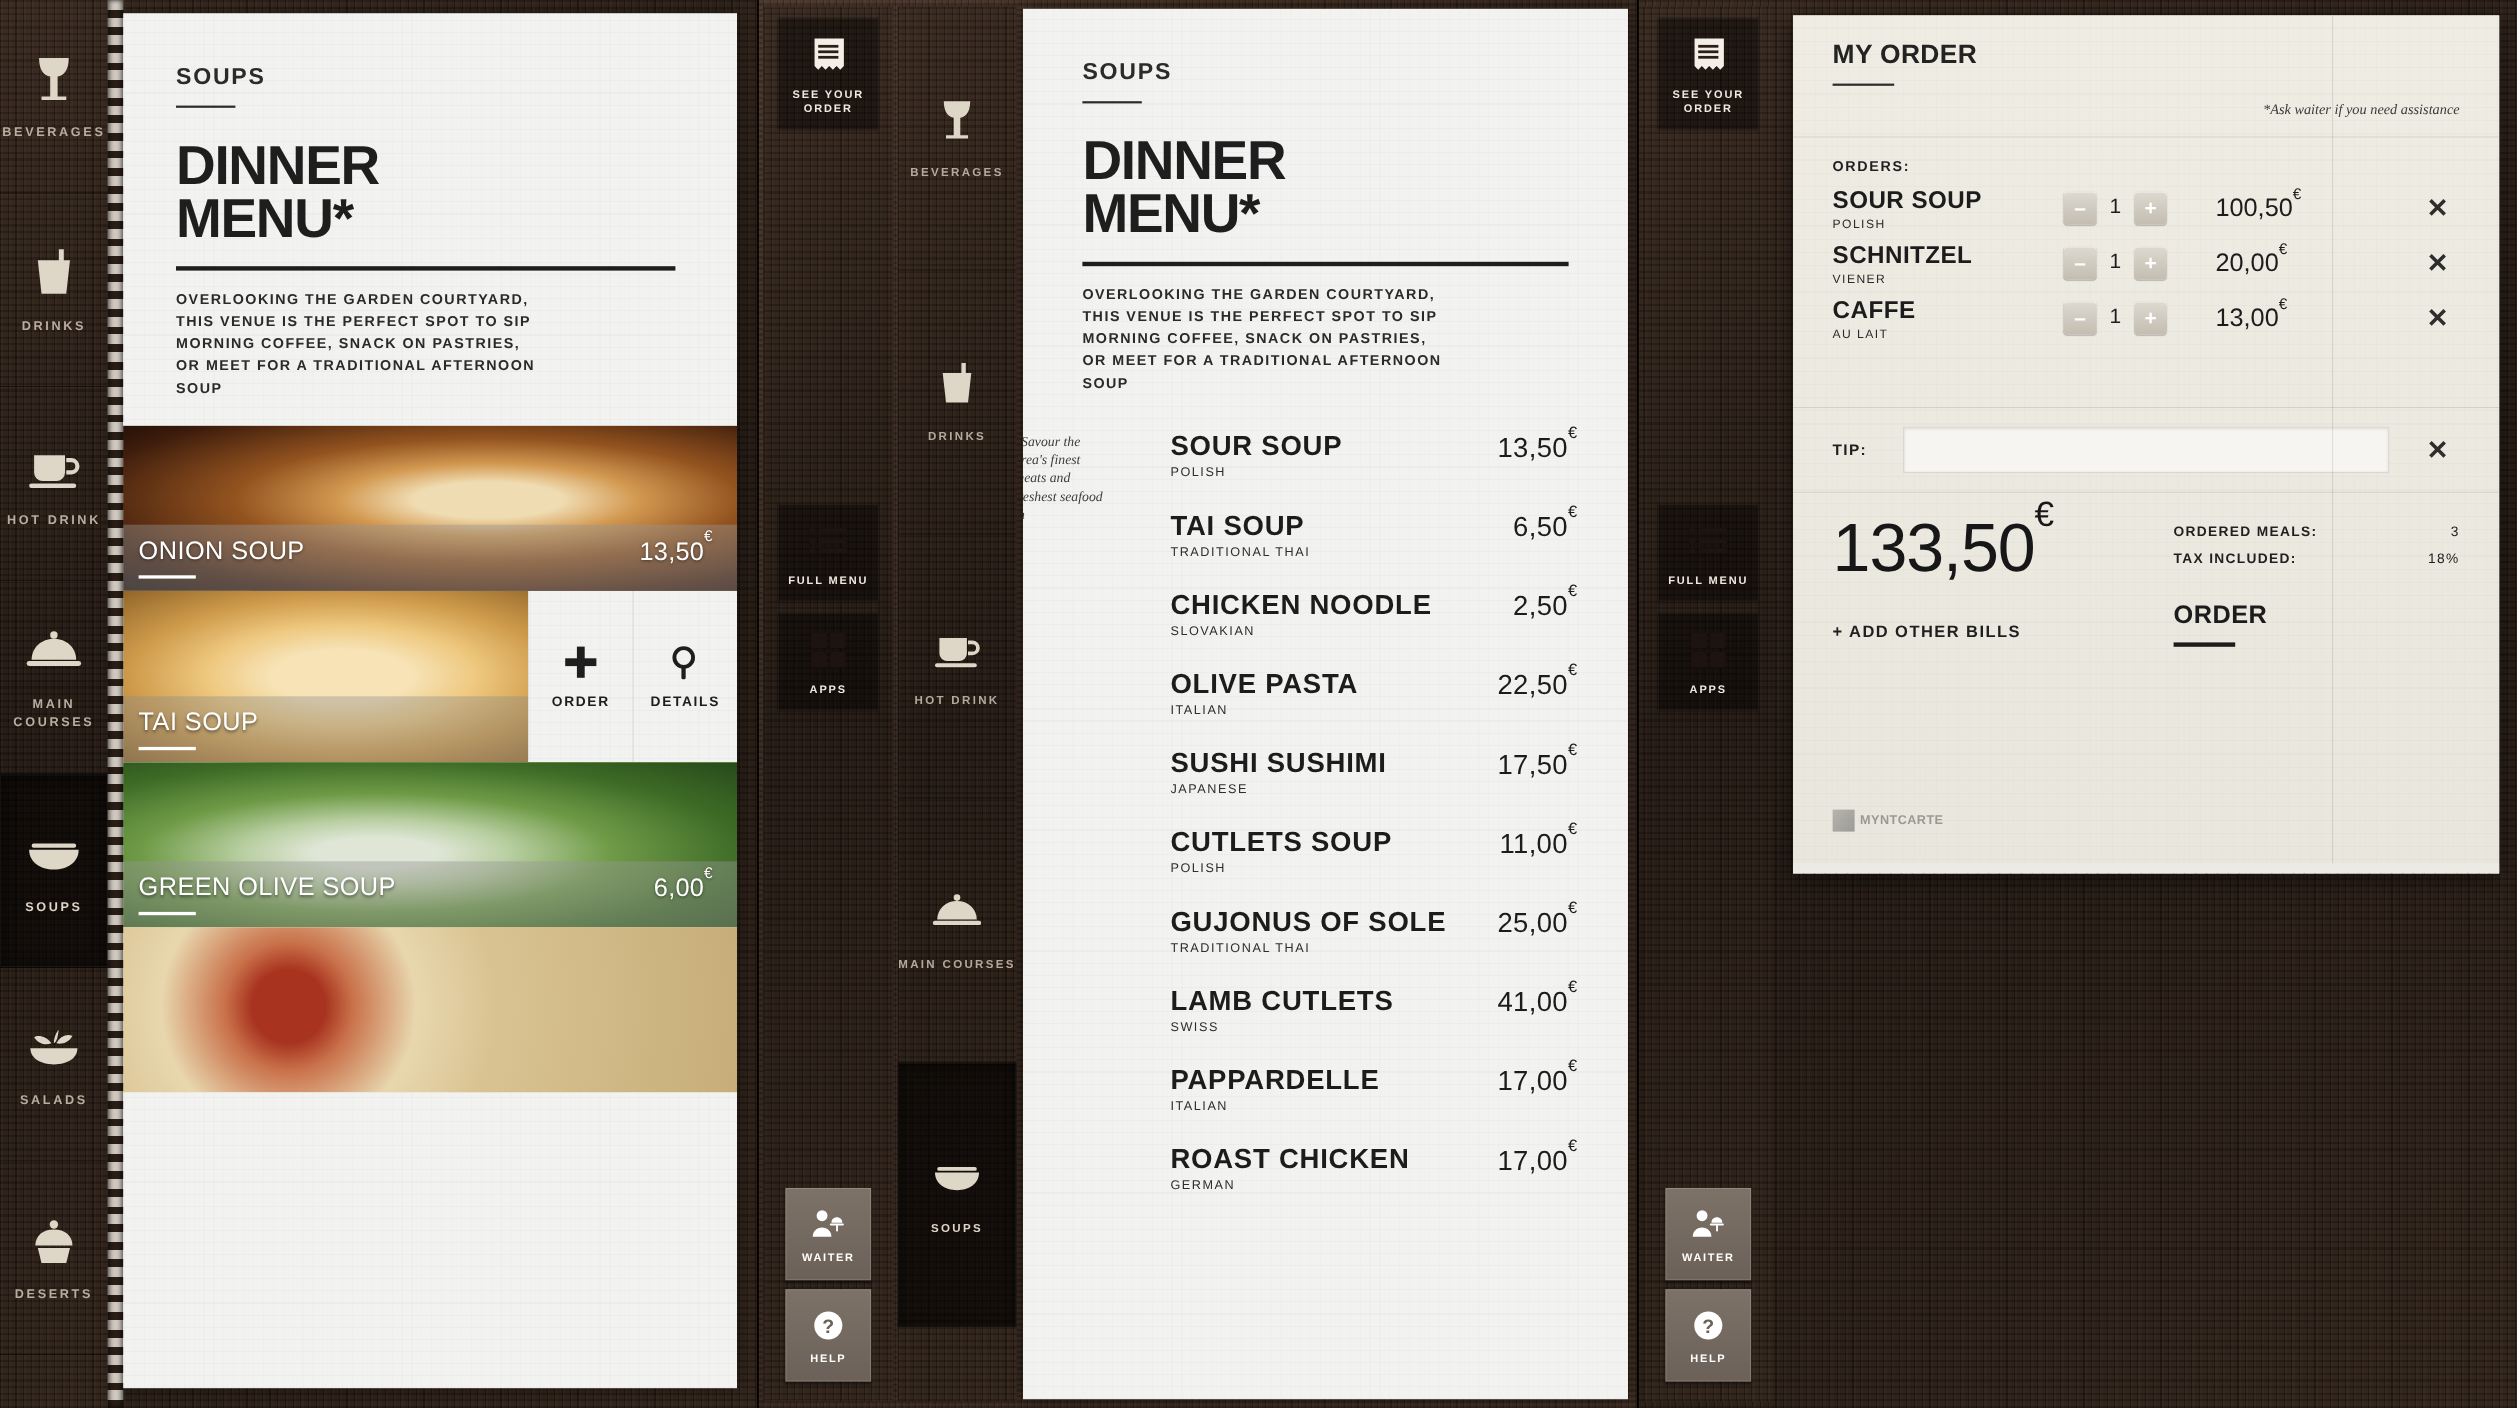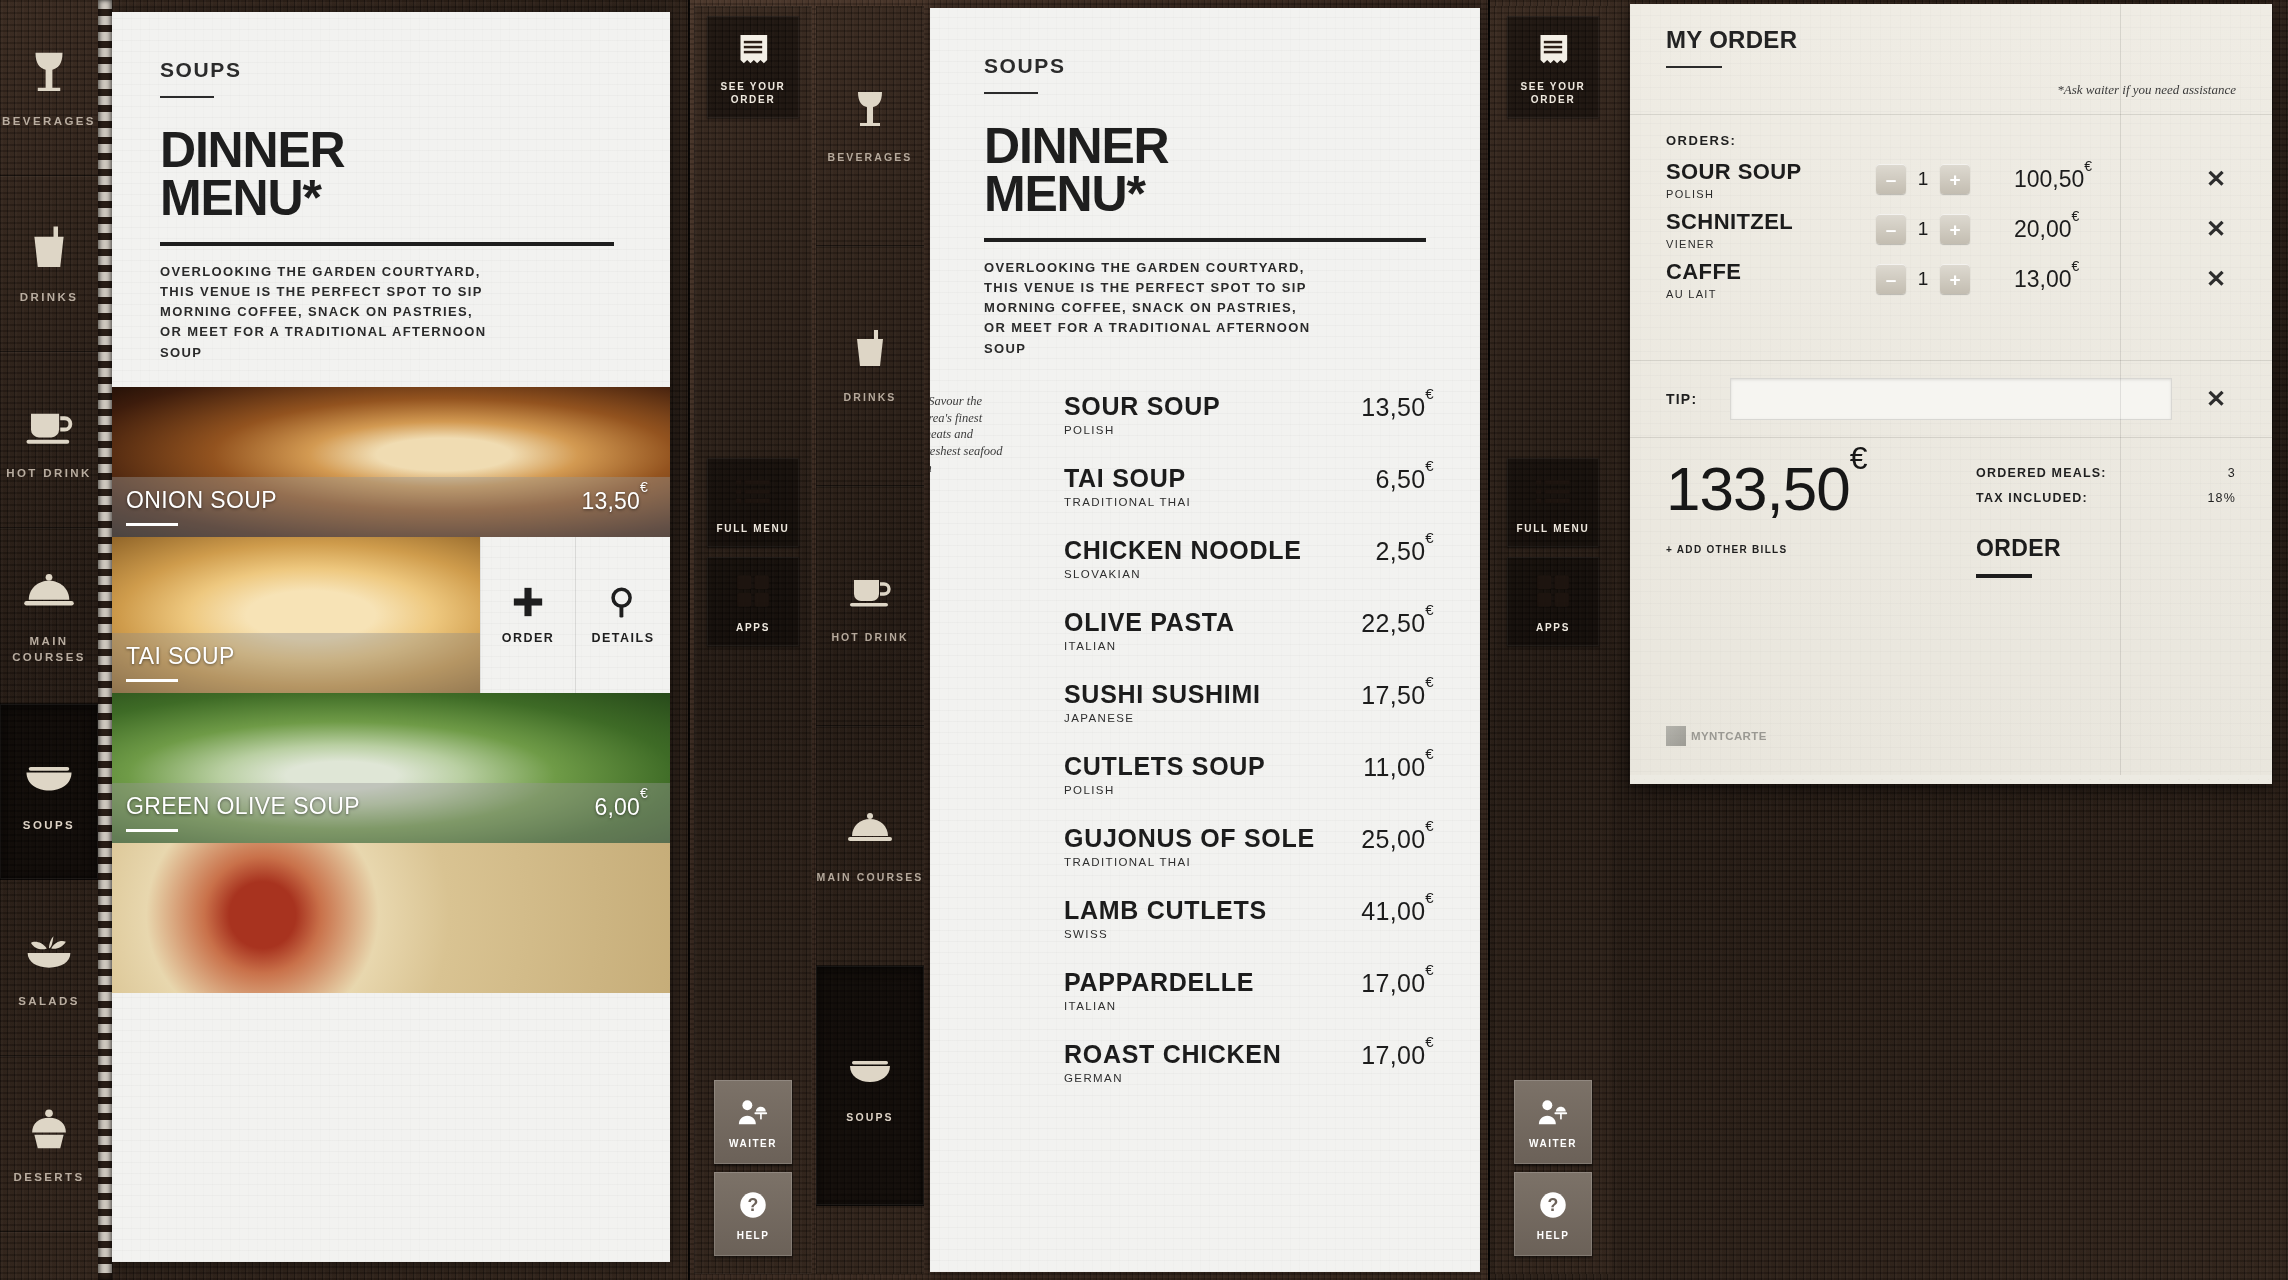--- a/index.html
+++ b/index.html
@@ -240,21 +240,21 @@
   }
   .row .price { font-size: 25px; font-weight: 400; color: #1c1c1c; white-space: nowrap; letter-spacing: .3px; }
   .row .price sup { font-size: 15px; position: relative; top: -.52em; }
 
   
   .p3-rail {
     position: absolute; left: 6px; top: 6px; width: 118px; height: 1268px; z-index: 5;
     display: flex; flex-direction: column; align-items: center;
   }
   .receipt {
-    position: absolute; left: 142px; top: 4px; width: 642px; height: 780px;
+    position: absolute; left: 142px; top: 14px; width: 642px; height: 780px;
     box-shadow: 0 4px 18px rgba(0,0,0,.6);
     overflow: hidden;
   }
   .receipt::after {
     content: ""; position: absolute; left: 0; right: 0; bottom: 0; height: 9px;
     background:
       repeating-linear-gradient(135deg, #eceae2 0 6px, rgba(0,0,0,0) 6px 7px),
       repeating-linear-gradient(45deg, #eceae2 0 6px, rgba(0,0,0,0) 6px 7px);
   }
   .rcpt-guide {
@@ -304,21 +304,21 @@
     box-shadow: inset 0 1px 3px rgba(0,0,0,.10); margin-right: 24px;
   }
 
   .total-sec { display: flex; padding: 20px 36px 0; }
   .total-left { flex: 1; }
   .total-amt {
     font-size: 62px; font-weight: 400; letter-spacing: -1px; color: #171717; line-height: 1;
   }
   .total-amt sup { font-size: 32px; position: relative; top: -.62em; }
   .addbills {
-    margin-top: 24px; font-size: 10px; font-weight: 700; letter-spacing: 1.3px; color: #1f1f1f; cursor: pointer;
+    margin-top: 36px; font-size: 15px; font-weight: 700; letter-spacing: 1.3px; color: #1f1f1f; cursor: pointer;
   }
   .total-right { width: 260px; padding-top: 8px; }
   .meta-row { display: flex; justify-content: space-between; font-size: 12.5px; font-weight: 700; letter-spacing: 1.2px; color: #1f1f1f; margin-bottom: 11px; }
   .meta-row .v { font-weight: 400; }
   .orderbtn { margin-top: 30px; cursor: pointer; }
   .orderbtn .t {
     font-family: "Liberation Sans Narrow", "Liberation Sans", sans-serif;
     font-size: 23px; font-weight: 700; letter-spacing: .4px; color: #1c1c1c;
   }
   .orderbtn .r { width: 56px; height: 4px; background: #1c1c1c; margin-top: 12px; }

